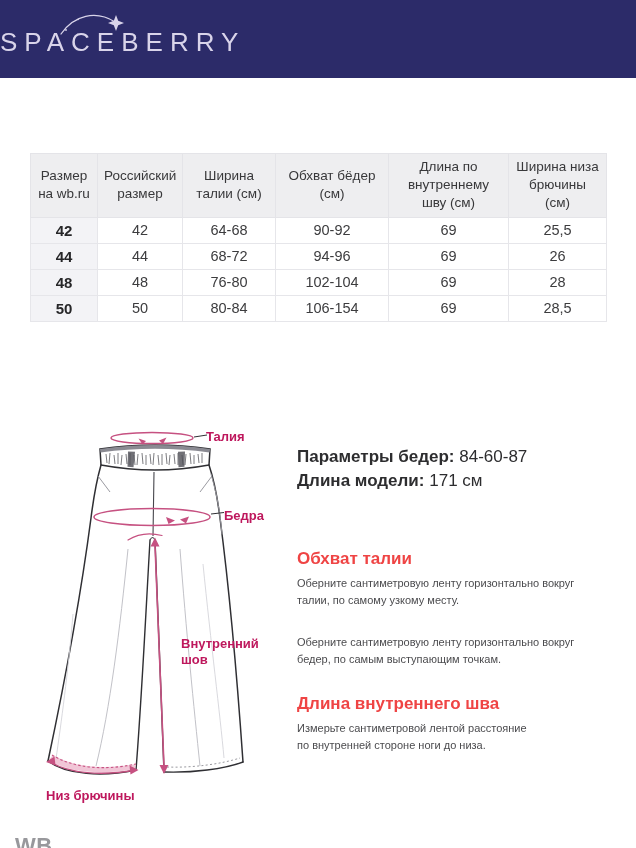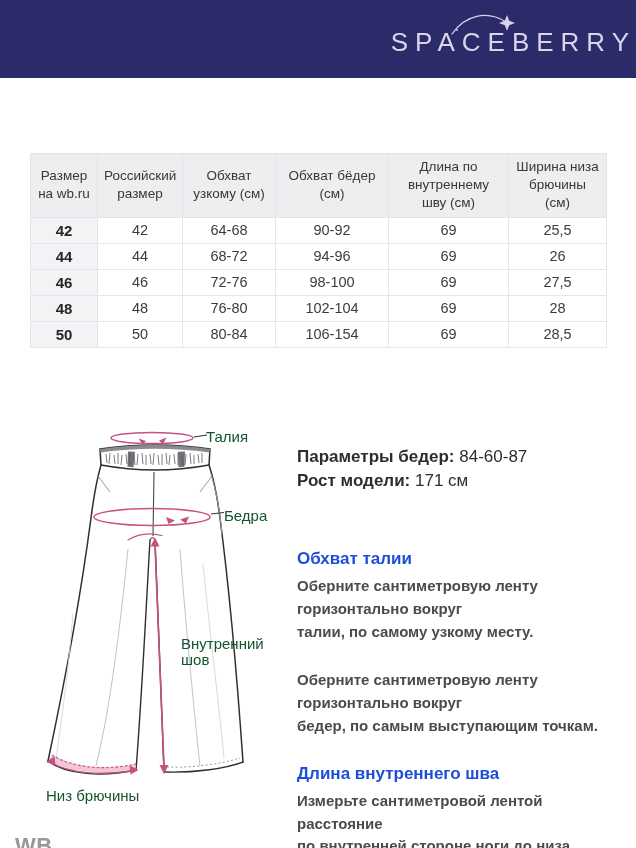--- a/index.html
+++ b/index.html
@@ -2,55 +2,55 @@
 <html><head>
 <meta charset="utf-8">
 <style>
   * { box-sizing: border-box; margin: 0; padding: 0; }
   html,body { background:#ffffff; }
   body { font-family: "Liberation Sans", "DejaVu Sans", sans-serif; }
   .page { position:relative; width:636px; height:848px; background:#ffffff; overflow:hidden; }
 
   
   .brand-header { position:absolute; left:0; top:0; width:636px; height:78px;
-    background:#2c2b69; display:flex; align-items:center; justify-content:flex-end; }
+    background:#2c2b69; display:flex; align-items:center; justify-content:flex-start; }
   .logo { position:relative; display:inline-block; margin-top:6px; }
   .logo-text { color:#d9d4ea; font-size:26px; font-weight:400; letter-spacing:7px;
     text-transform:uppercase; }
   .logo-star { position:absolute; left:58px; top:-21px; width:78px; height:38px; }
 
   
   .size-table { position:absolute; left:30px; top:153px; width:576px;
     border-collapse:collapse; table-layout:fixed; }
   .size-table th { background:#eeeef0; border:1px solid #e4e4e8; height:58px;
     font-size:13.5px; font-weight:400; color:#38383a; text-align:center;
     vertical-align:middle; padding:4px 6px; line-height:1.35; }
   .size-table td { background:#ffffff; border:1px solid #e6e6ea; height:26px;
     font-size:14.5px; font-weight:400; color:#3c3c3e; text-align:center;
     vertical-align:middle; }
   .size-table td.col-size { background:#f3f3f6; font-weight:700; font-size:15px; color:#262628; }
 
   
   .diagram-svg { position:absolute; left:28px; top:414px; width:270px; height:392px; }
-  .dlabel { position:absolute; font-size:15px; font-weight:400; color:#14532d; line-height:16px; }
+  .dlabel { position:absolute; font-size:13px; font-weight:700; color:#be185d; line-height:16px; }
   .dlabel-waist  { left:206px; top:429px; }
   .dlabel-hips   { left:224px; top:508px; }
   .dlabel-inseam { left:181px; top:636px; width:100px; }
   .dlabel-hem    { left:46px;  top:788px; }
 
   
   .model-info { position:absolute; left:297px; top:445px; font-size:17px; color:#2d2d2f; }
   .mi-line { line-height:24px; }
   .mi-label { font-weight:700; }
   .mi-value { font-weight:400; }
 
   .sections { position:absolute; left:297px; top:549px; width:320px; }
   .section { margin-bottom:9px; }
-  .section h3 { font-size:17px; font-weight:700; color:#1d4ed8; margin:0 0 6px; line-height:20px; }
-  .section p { font-size:15px; font-weight:700; color:#4b4b4e; line-height:1.52;
+  .section h3 { font-size:17px; font-weight:700; color:#ef4444; margin:0 0 6px; line-height:20px; }
+  .section p { font-size:11px; font-weight:400; color:#4b4b4e; line-height:1.52;
     white-space:pre-line; margin:0 0 26px; }
 
   
   .wb-mark { position:absolute; left:15px; top:805px; font-size:22px; font-weight:700;
     color:#98989c; letter-spacing:0.5px;margin-top:28px; }
 </style>
 </head>
 <body>
 
 <div class="page">
@@ -73,21 +73,21 @@
         <col style="width:85px">
         <col style="width:93px">
       <col style="width:113px">
         <col style="width:120px">
         <col style="width:98px">
     </colgroup>
     <thead>
       <tr id="table-head-row">
           <th>Размер на wb.ru</th>
           <th>Российский размер</th>
-          <th>Обхват узкому (см)</th>
+          <th>Ширина талии (см)</th>
           <th>Обхват бёдер (см)</th>
           <th>Длина по внутреннему шву (см)</th>
           <th>Ширина низа брючины (см)</th>
         </tr>
     </thead>
     <tbody id="table-body">
         <tr>
           <td class="col-size">42</td>
           <td>42</td>
           <td>64-68</td>
@@ -95,28 +95,20 @@
           <td>69</td>
           <td>25,5</td>
         </tr>
         <tr>
           <td class="col-size">44</td>
           <td>44</td>
           <td>68-72</td>
           <td>94-96</td>
           <td>69</td>
           <td>26</td>
-        </tr>
-        <tr>
-          <td class="col-size">46</td>
-          <td>46</td>
-          <td>72-76</td>
-          <td>98-100</td>
-          <td>69</td>
-          <td>27,5</td>
         </tr>
         <tr>
           <td class="col-size">48</td>
           <td>48</td>
           <td>76-80</td>
           <td>102-104</td>
           <td>69</td>
           <td>28</td>
         </tr>
         <tr>
@@ -181,21 +173,21 @@
   <div class="dlabel dlabel-hips">Бедра</div>
   <div class="dlabel dlabel-inseam">Внутренний шов</div>
   <div class="dlabel dlabel-hem">Низ брючины</div>
 
   <div class="model-info">
     <div class="mi-line">
       <span class="mi-label">Параметры бедер:</span>
       <span class="mi-value">84-60-87</span>
     </div>
     <div class="mi-line">
-      <span class="mi-label">Рост модели:</span>
+      <span class="mi-label">Длина модели:</span>
       <span class="mi-value">171 см</span>
     </div>
   </div>
 
   <div class="sections">
     <div class="section">
       <h3>Обхват талии</h3>
       <p>Оберните сантиметровую ленту горизонтально вокруг
 талии, по самому узкому месту.</p>
     </div>

